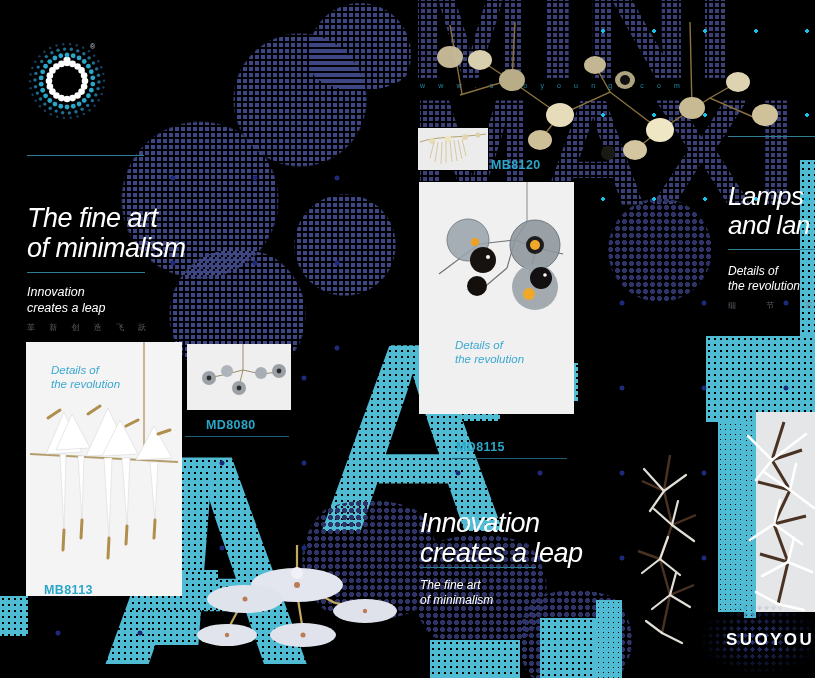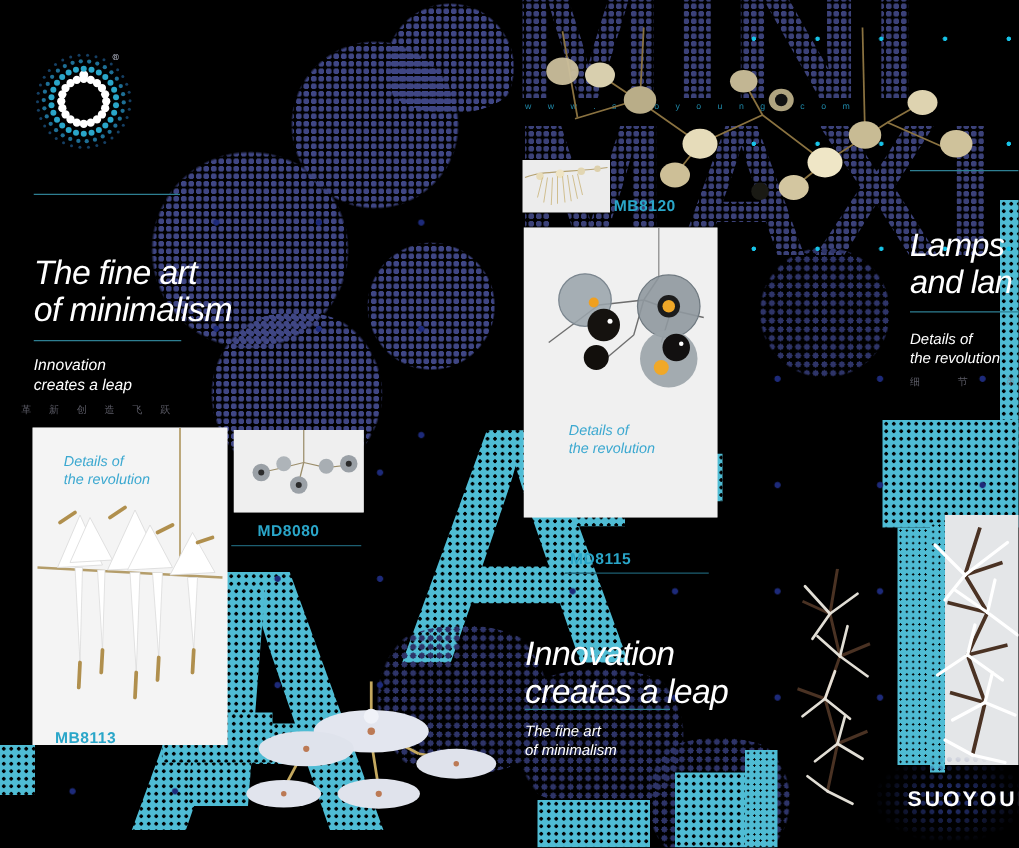--- a/index.html
+++ b/index.html
@@ -309,21 +309,21 @@
   <div class="rule abs" style="left:27px; top:155px; width:117px;"></div>
   <div class="head-it abs" style="left:27px; top:203px; font-size:27px; width:230px;">
     <div>The fine art</div>
     <div>of minimalism</div>
   </div>
   <div class="rule abs" style="left:27px; top:272px; width:118px;"></div>
   <div class="sub-it abs" style="left:27px; top:285px; font-size:12.5px;">
     <div>Innovation</div>
     <div>creates a leap</div>
   </div>
-  <div class="cn abs" style="left:17px; top:322px;">革 新 创 造 飞 跃</div>
+  <div class="cn abs" style="left:27px; top:322px;">革 新 创 造 飞 跃</div>
 
   <div class="rule abs" style="left:728px; top:136px; width:87px;"></div>
   <div class="head-it abs" style="left:728px; top:182px; font-size:26px; width:130px; overflow:hidden; white-space:nowrap;">
     <div>Lamps</div>
     <div>and lan</div>
   </div>
   <div class="rule abs" style="left:728px; top:249px; width:87px;"></div>
   <div class="sub-it abs" style="left:728px; top:264px; font-size:12px;">
     <div>Details of</div>
     <div>the revolution</div>

